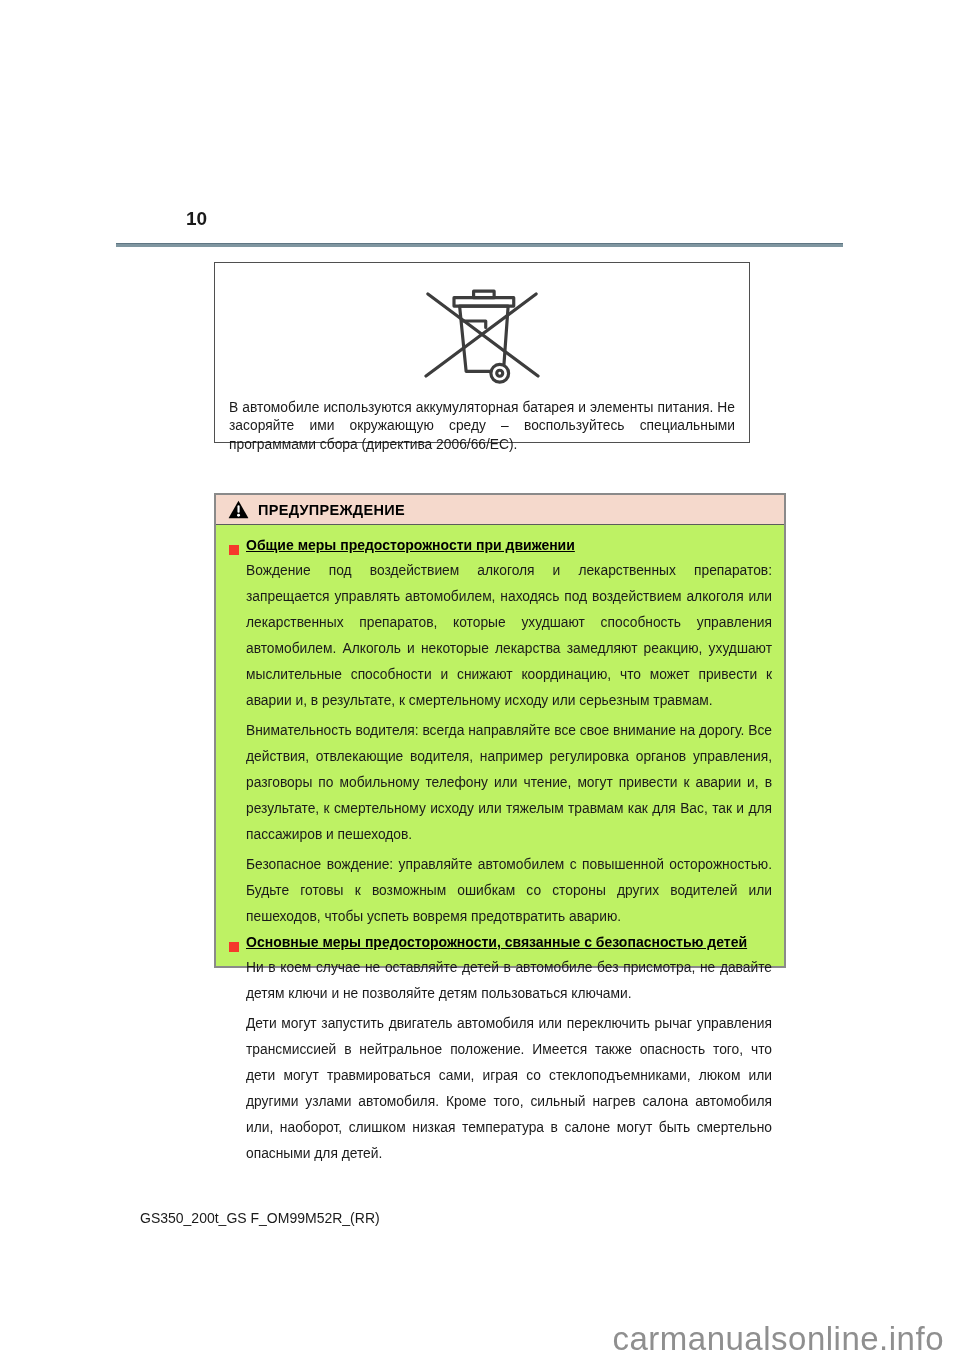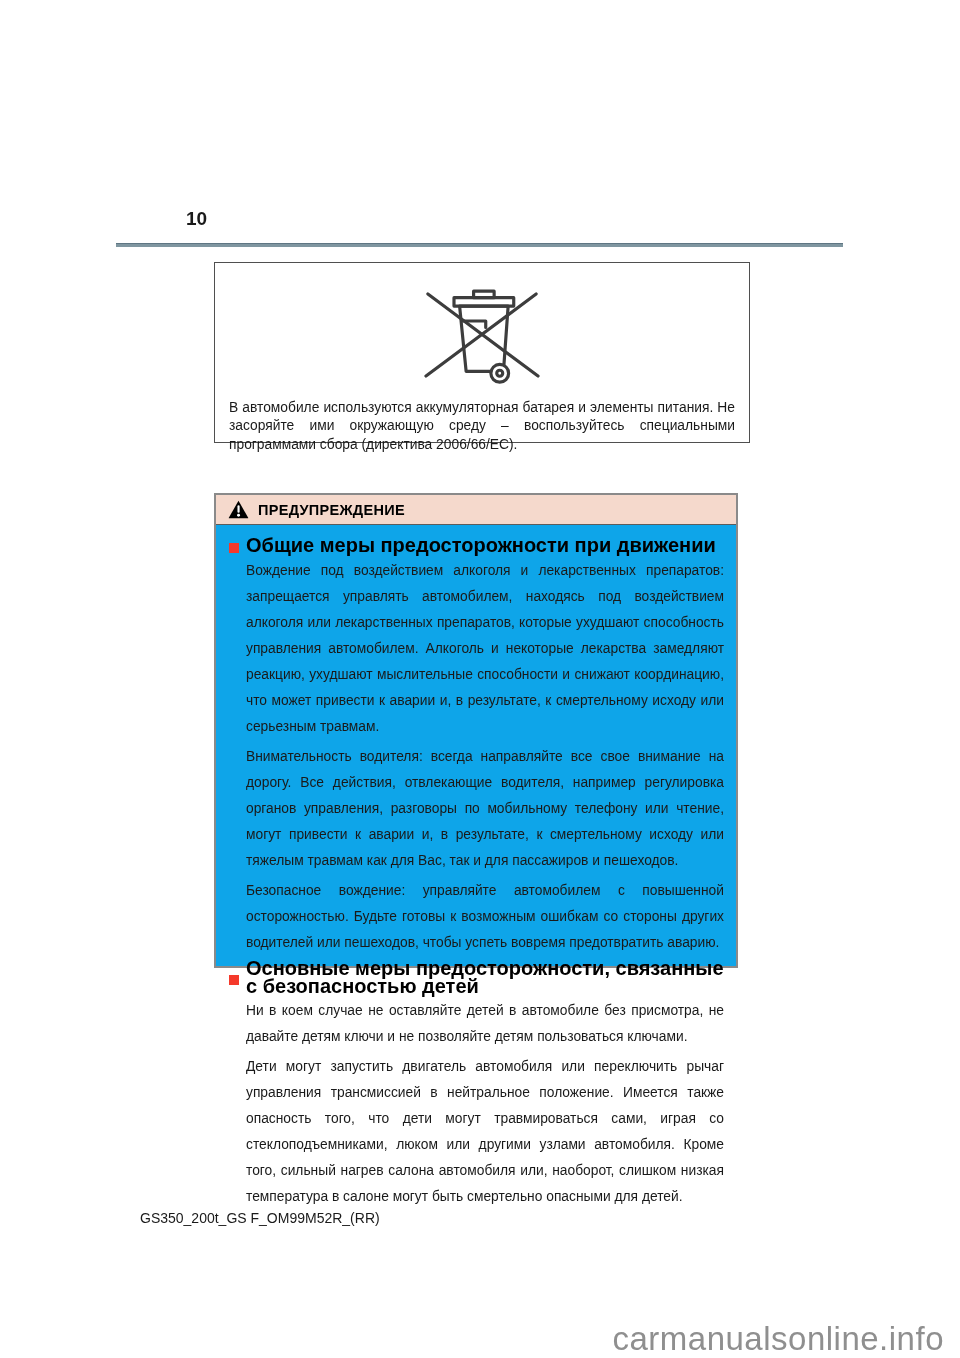--- a/index.html
+++ b/index.html
@@ -58,25 +58,25 @@
     text-align: justify;
     text-align-last: left;
     color: #1a1a1a;
   }
 
   
   .warning-box {
     position: absolute;
     left: 214px;
     top: 493px;
-    width: 524px;
+    width: 572px;
     height: 475px;
     border: 2px solid #8a8a8a;
     box-sizing: border-box;
-    background: #0ea5e9;
+    background: #bef264;
   }
   .warning-header {
     height: 30px;
     background: #f5d9cc;
     border-bottom: 1px solid #5c5c5c;
     display: flex;
     align-items: center;
     padding-left: 12px;
     box-sizing: border-box;
   }
@@ -90,26 +90,27 @@
     font-size: 14.5px;
     font-weight: bold;
     letter-spacing: 0.3px;
     color: #000;
   }
   .warning-content {
     padding: 10px 12px 0 12px;
   }
   .section-heading {
     display: flex;
-    align-items: center;
-    font-size: 20px;
+    align-items: flex-end;
+    font-size: 14px;
     font-weight: bold;
     line-height: 17.8px;
     margin: 2px 0 3px 0;
     color: #000;
+    text-decoration: underline;
   }
   .bullet-square {
     flex: 0 0 auto;
     width: 10px;
     height: 10px;
     background: #f5392b;
     margin: 4px 7px 0 1px;
   }
   .warning-para {
     margin: 0 0 4px 18px;

